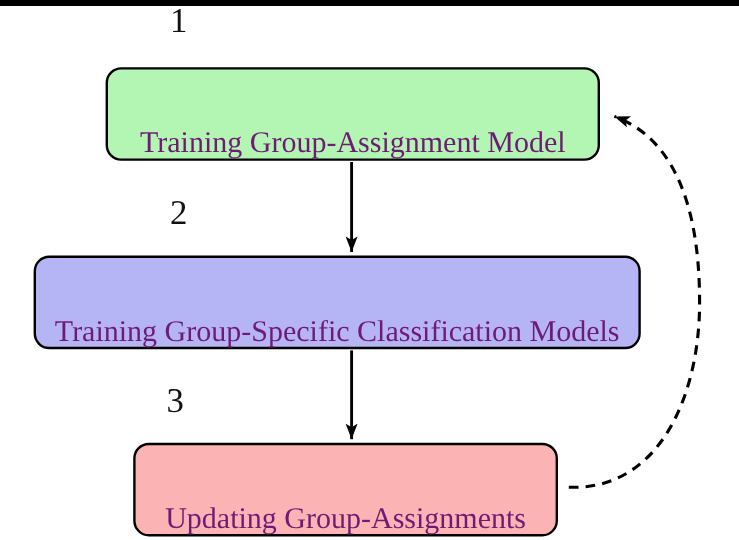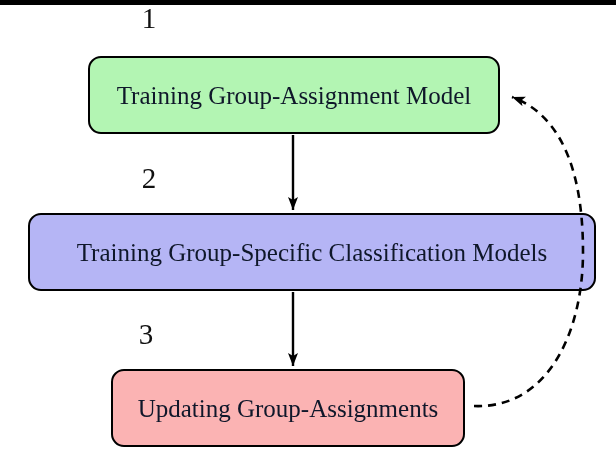--- a/index.html
+++ b/index.html
@@ -34,29 +34,29 @@
   }
   .num-1 { left: 134px; top: 4px; }
   .num-2 { left: 134px; top: 164px; }
   .num-3 { left: 131px; top: 320px; }
   .node {
     position: absolute;
     box-sizing: border-box;
     border: 2px solid #000000;
     border-radius: 13px;
     display: flex;
-    align-items: center;
+    align-items: flex-end;
     justify-content: center;
     font-size: 25px;
     line-height: 1;
     white-space: nowrap;
-    color: #0f172a;
+    color: #701a75;
   }
   .node-1 { left: 88px;  top: 56px;  width: 412px; height: 78px; }
-  .node-2 { left: 28px;  top: 213px; width: 568px; height: 78px; }
+  .node-2 { left: 28px;  top: 213px; width: 506px; height: 78px; }
   .node-3 { left: 111px; top: 369px; width: 354px; height: 78px; }
   .arrow-layer {
     position: absolute;
     left: 0;
     top: 0;
     width: 616px;
     height: 450px;
     pointer-events: none;
   }
 </style>

